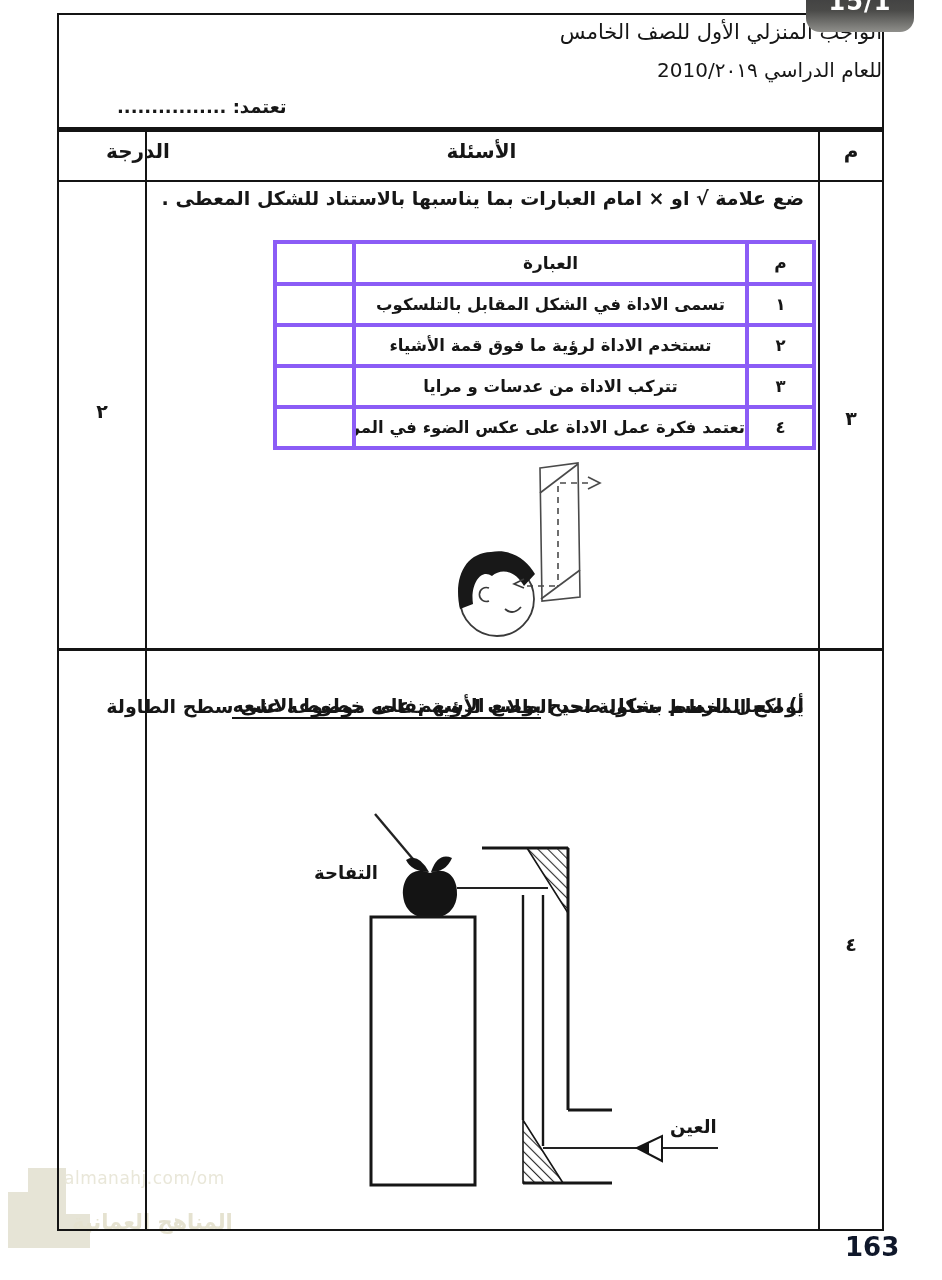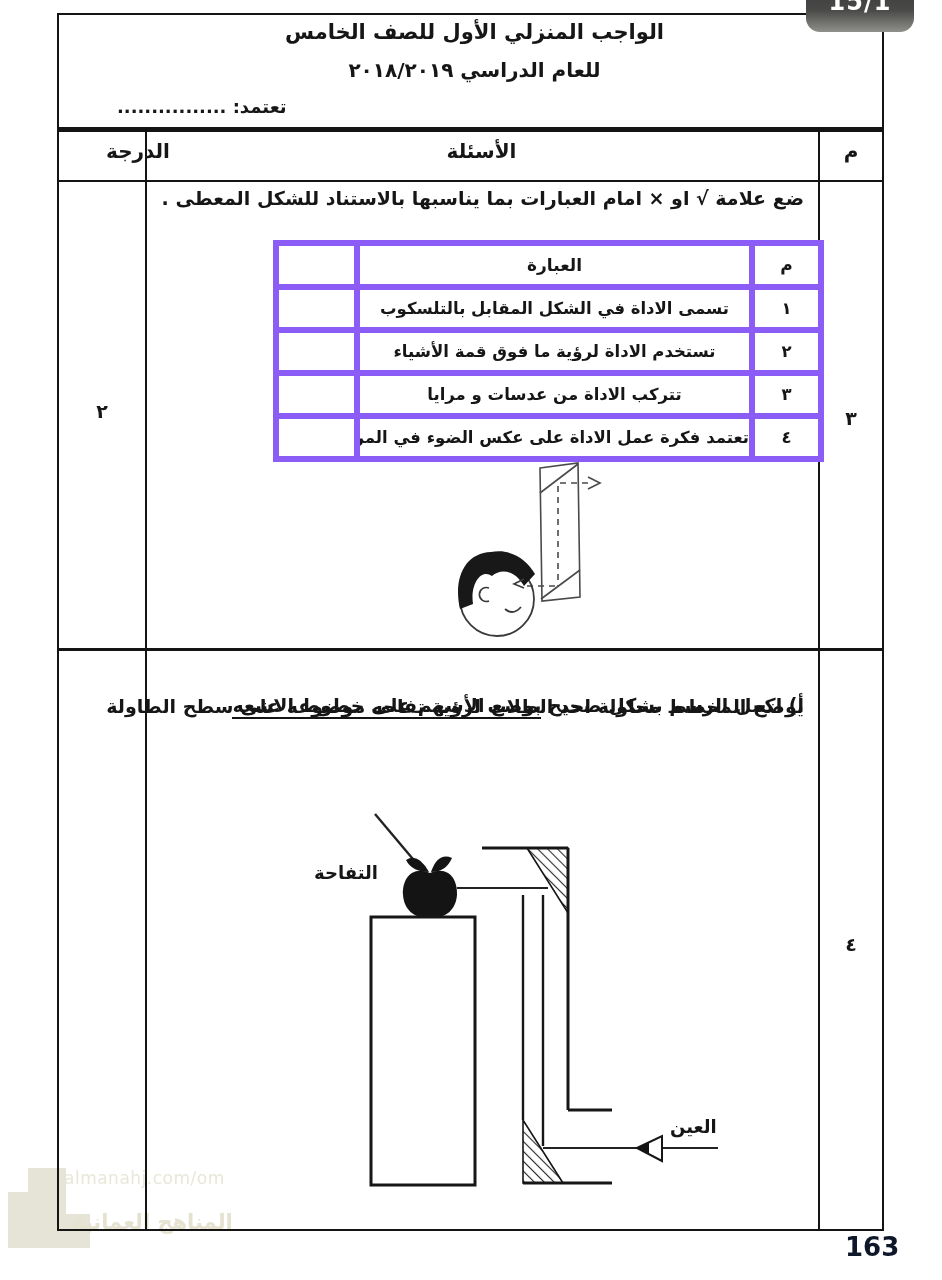--- a/index.html
+++ b/index.html
@@ -19,38 +19,38 @@
   
   .wm-square{background:#e6e4d6;z-index:0;}
   #wm-url{left:64px;top:1168px;font-size:17px;color:#e9e7d9;z-index:0;letter-spacing:.5px;}
   #wm-ar{left:72px;top:1210px;font-size:21px;font-weight:bold;color:#e5e2d0;z-index:0;}
   
   #frame{
     left:57px;top:13px;width:827px;height:1218px;box-sizing:border-box;
     border:2px solid #141414;z-index:1;
   }
   .ln{background:#141414;position:absolute;}
-  .title{left:8px;right:0;text-align:center;font-weight:bold;position:absolute;}
+  .title{left:8px;right:0;text-align:right;font-weight:normal;position:absolute;}
   #title1{top:5px;font-size:21px;}
   #title2{top:43px;font-size:20px;}
   #name-line{position:absolute;top:81px;right:4px;font-size:18px;font-weight:bold;direction:rtl;white-space:nowrap;}
   #class-line{position:absolute;top:81px;left:58px;font-size:18px;font-weight:bold;direction:rtl;white-space:nowrap;}
   .colhead{position:absolute;top:124px;text-align:center;font-size:20px;font-weight:bold;}
   .cellnum{position:absolute;text-align:center;font-size:19px;font-weight:bold;}
   .qline{position:absolute;left:90px;width:663px;direction:rtl;text-align:right;
          padding-right:8px;box-sizing:border-box;font-size:19px;font-weight:bold;white-space:nowrap;}
   .ul{border-bottom:2px solid #141414;padding-bottom:1px;}
   
   #stmt-table{
     position:absolute;left:214px;top:225px;width:527px;
     border-collapse:collapse;table-layout:fixed;direction:rtl;
     font-size:16.5px;font-weight:bold;color:#161616;
   }
   #stmt-table th,#stmt-table td{
-    border:6px solid #8b5cf6;text-align:center;vertical-align:middle;
+    border:4px solid #8b5cf6;text-align:center;vertical-align:middle;
     padding:0;height:37px;overflow:hidden;white-space:nowrap;
   }
   #stmt-table th{height:38px;font-size:17px;}
   .c-num{width:63px;}
   .c-stmt{width:389px;}
   .c-ans{width:75px;}
   #page-number{left:845px;top:1232px;font-size:26px;font-weight:bold;color:#0f172a;z-index:2;}
   svg{position:absolute;}
 </style>
 </head>
@@ -62,21 +62,21 @@
 <div class="abs" id="wm-url">almanahj.com/om</div>
 <div class="abs" id="wm-ar">المناهج العمانية</div>
 
 <div class="abs" id="badge">
   <span class="btxt">15/1</span>
 </div>
 
 <div class="abs" id="frame">
 
   <div class="title" id="title1">الواجب المنزلي الأول للصف الخامس</div>
-  <div class="title" id="title2">للعام الدراسي ٢٠١٨/٢٠١٩</div>
+  <div class="title" id="title2">للعام الدراسي 2010/٢٠١٩</div>
   <div id="class-line">تعتمد: ................</div>
 
   <div class="ln" style="top:112px;left:0;right:0;height:5px;"></div>
   <div class="ln" style="left:86px;top:117px;bottom:0;width:2px;"></div>
   <div class="ln" style="left:759px;top:117px;bottom:0;width:2px;"></div>
   <div class="ln" style="top:165px;left:0;right:0;height:2px;"></div>
   <div class="ln" style="top:633px;left:0;right:0;height:3px;"></div>
 
   <div class="colhead" style="left:0;width:86px;padding-left:36px;">الدرجة</div>
   <div class="colhead" style="left:88px;width:669px;">الأسئلة</div>

